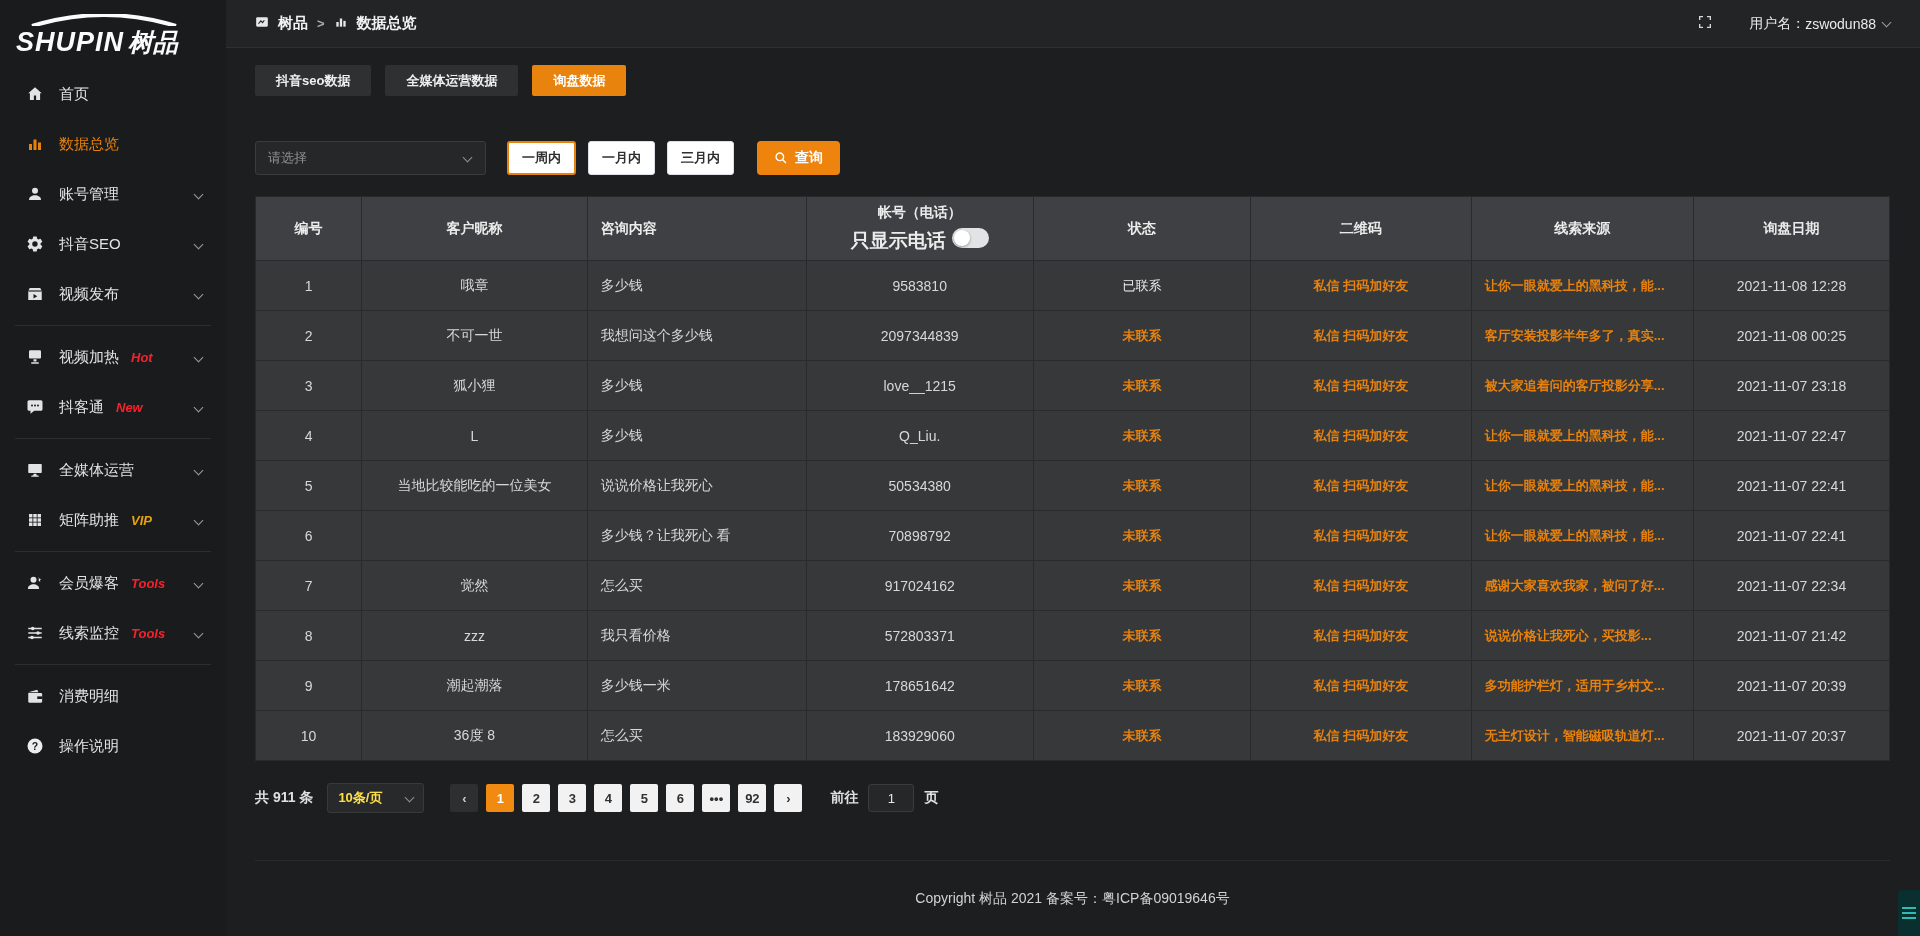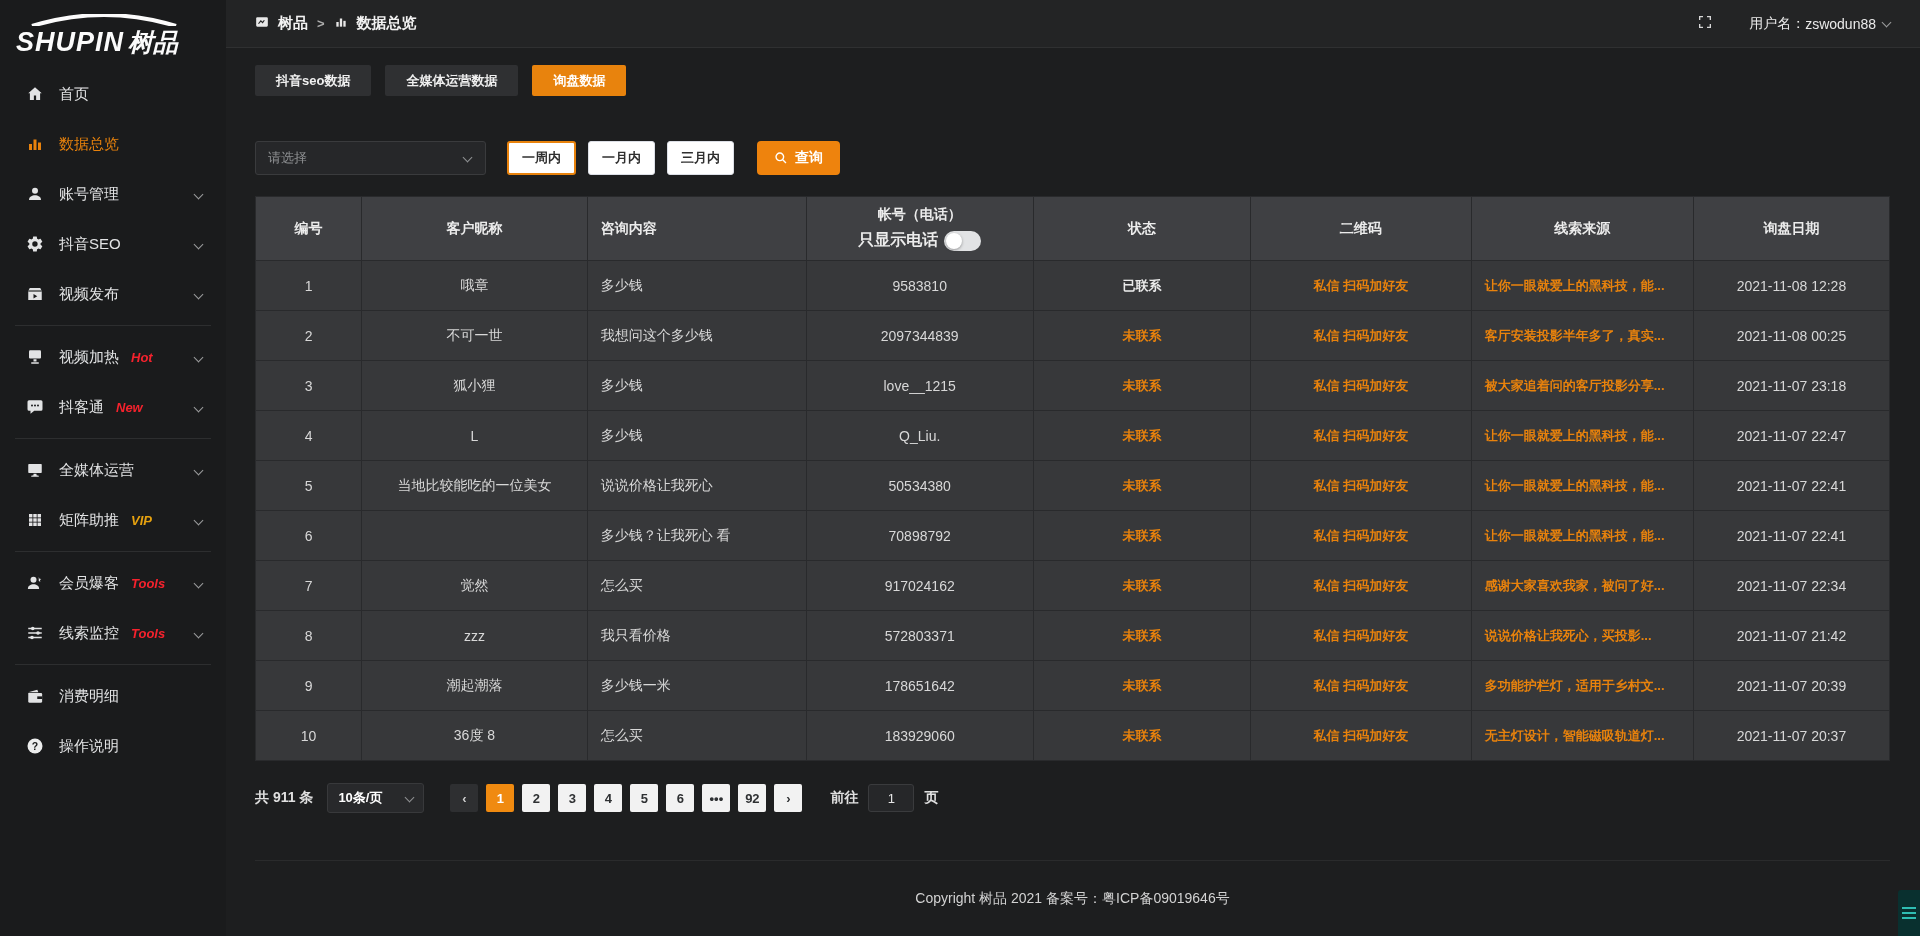--- a/index.html
+++ b/index.html
@@ -51,31 +51,31 @@
   .period.active { border:2px solid #e8820c; }
   .query-btn { margin-left:23px; height:34px; padding:0 17px; background:#ee830d; border:none; border-radius:4px; color:#fff; font-size:14px; font-weight:bold; display:inline-flex; align-items:center; gap:7px; cursor:pointer; font-family:inherit; }
 
   
   table { width:100%; border-collapse:collapse; margin-top:21px; }
   th, td { border:1px solid #292a2c; text-align:center; }
   th { background:#3f4043; height:64px; font-size:14px; font-weight:bold; color:#ececec; }
   td { background:#37383a; height:50px; font-size:14px; color:#d8d8d8; }
   th.left, td.left { text-align:left; padding-left:13px; }
   td.status-un { color:#e8820c; font-weight:bold; font-size:13px; }
-  td.status-ok { color:#eaeaea; font-weight:bold; font-size:13px; }
+  td.status-ok { color:#eaeaea; font-weight:normal; font-size:13px; }
   td.qr a, td.source a { color:#e8820c; text-decoration:none; font-size:13px; font-weight:bold; cursor:pointer;text-align:center; }
   td.source { padding-right:8px; }
-  .toggle-line { margin-top:6px; display:flex; align-items:flex-end; justify-content:center; font-size:16px; color:#ececec; }
+  .toggle-line { margin-top:6px; display:flex; align-items:flex-start; justify-content:center; font-size:19px; color:#ececec; }
   .toggle { display:inline-block; width:37px; height:20px; border-radius:10px; background:#e2e3e5; position:relative; margin-left:6px; cursor:pointer; }
   .toggle .knob { position:absolute; left:2px; top:2px; width:16px; height:16px; border-radius:50%; background:#fff; box-shadow:0 1px 3px rgba(0,0,0,.35); }
 
   
   .pagination { margin-top:22px; display:flex; align-items:center; font-size:14px; color:#e0e0e0; }
   .pg-total { font-weight:bold; margin-right:14px; }
-  .pg-size { width:97px; height:30px; background:#28292b; border:1px solid #38393b; border-radius:3px; display:flex; align-items:center; justify-content:space-between; padding:0 10px; font-size:13px; font-weight:bold; color:#ffffff; cursor:pointer; margin-right:22px; }
+  .pg-size { width:97px; height:30px; background:#28292b; border:1px solid #38393b; border-radius:3px; display:flex; align-items:center; justify-content:space-between; padding:0 10px; font-size:13px; font-weight:bold; color:#fde047; cursor:pointer; margin-right:22px; }
   .pg-size .chev { margin:0 0 2px 0; border-color:#8f9193; }
   .page { min-width:28px; height:28px; padding:0 6px; background:#f2f2f2; color:#2f3133; font-size:13px; font-weight:bold; border:none; border-radius:2px; margin:0 4px; display:inline-flex; align-items:center; justify-content:center; cursor:pointer; font-family:inherit; }
   .page.dark { background:#2e2f31; color:#cfcfcf; }
   .page.active { background:#f08a10; color:#fff; }
   .goto { margin-left:24px; display:flex; align-items:center; gap:10px; font-weight:bold; }
   .goto-input { width:46px; height:28px; background:#262729; border:1px solid #3a3b3d; border-radius:3px; color:#e6e6e6; font-size:13px; text-align:center; font-family:inherit; }
 
   
   .footer { margin-top:auto; border-top:1px solid #2a2b2c; height:76px; display:flex; align-items:center; justify-content:center; font-size:14px; color:#d2d2d2; }
   .corner-widget { position:fixed; right:0; bottom:0; width:22px; height:46px; background:#09302f; border-radius:3px 0 0 0; display:flex; flex-direction:column; justify-content:center; gap:3px; padding:0 4px; }

